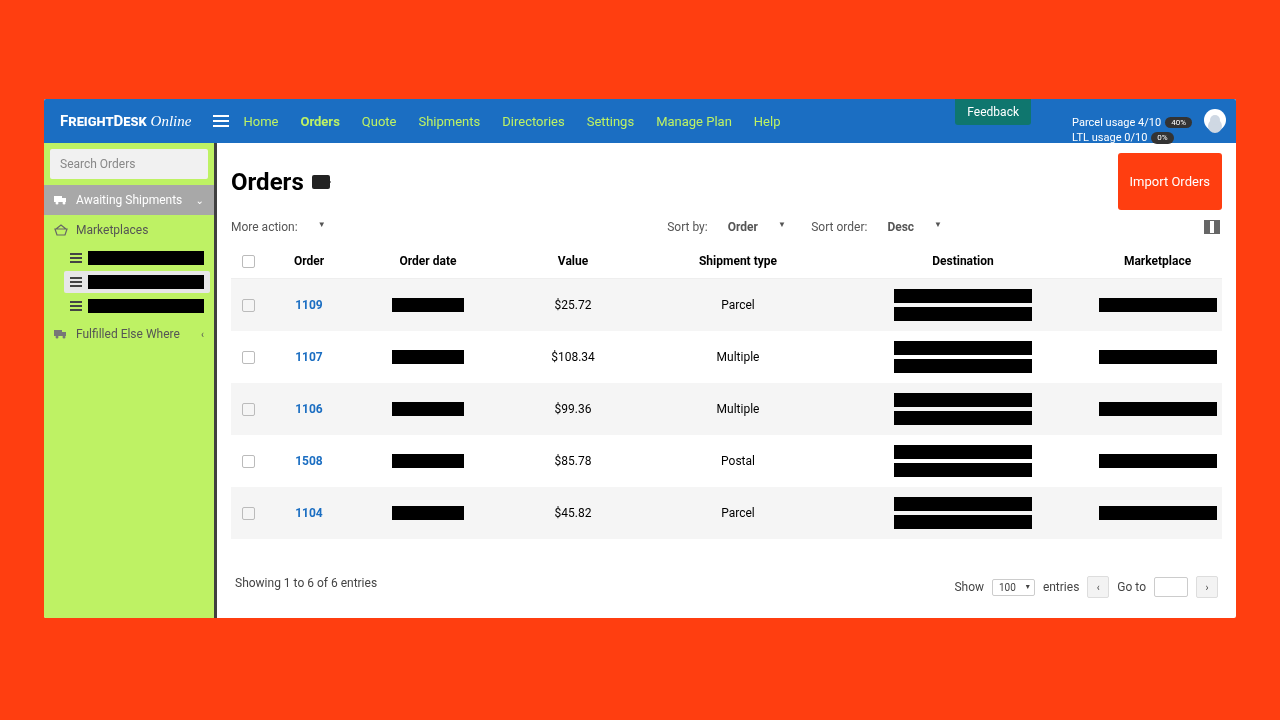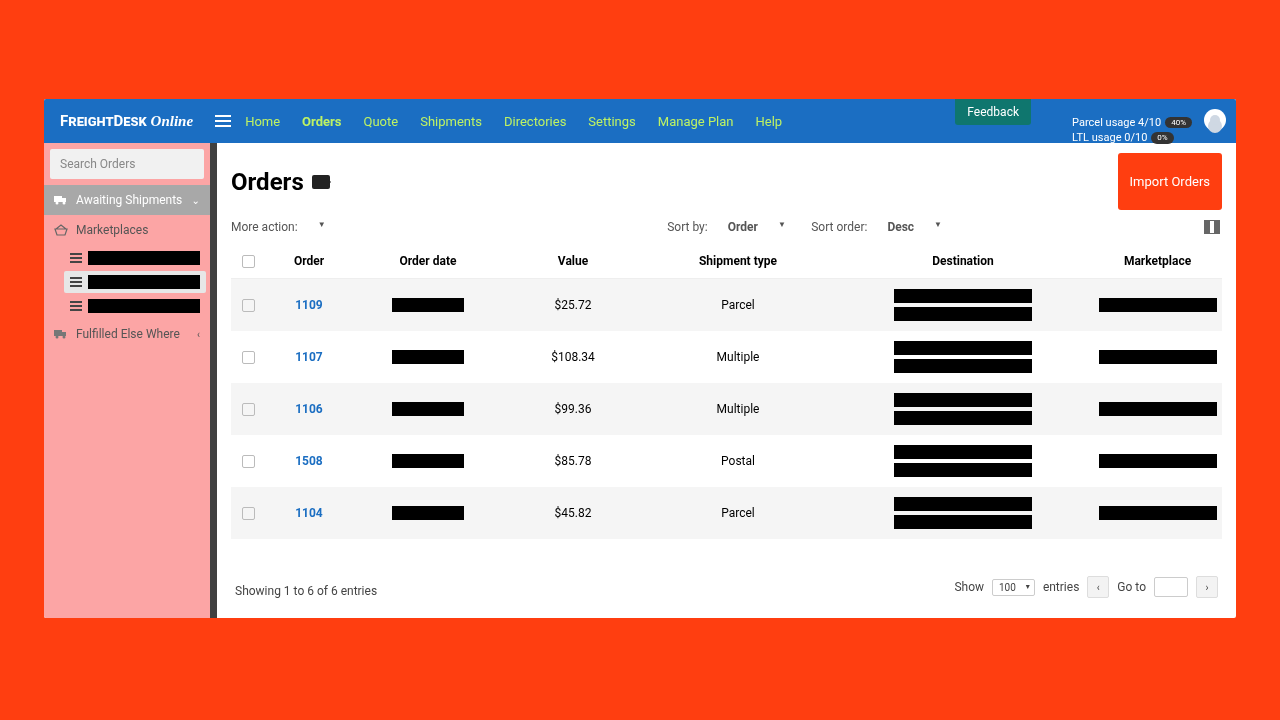--- a/index.html
+++ b/index.html
@@ -1,33 +1,33 @@
 <!DOCTYPE html>
 <html><head>
 <meta charset="utf-8">
 <style>
 *{box-sizing:border-box;margin:0;padding:0;font-family:-apple-system,BlinkMacSystemFont,"Segoe UI",Roboto,Helvetica,Arial,sans-serif}
 body{background:#ff3e10;width:1280px;height:720px;overflow:hidden;position:relative}
 .app-frame{position:absolute;left:44px;top:99px;width:1192px;height:519px;background:#fff;border-radius:2px;overflow:hidden;display:flex;flex-direction:column}
 .topbar{background:#1b6ec2;height:44px;display:flex;align-items:center;color:#fff;position:relative}
 .brand{font-weight:700;padding:0 16px;font-size:15px;font-family:Georgia,serif}
-.brand .script{font-style:italic;font-weight:700;font-family:"Brush Script MT",cursive}
+.brand .script{font-style:italic;font-weight:400;font-family:"Brush Script MT",cursive}
 .menu-icon{width:16px;height:16px;margin:0 14px 0 6px;display:flex;flex-direction:column;justify-content:space-between;padding:2px 0;cursor:pointer}
 .menu-icon span{height:2px;background:#fff}
 .nav{display:flex;gap:22px;font-size:13px}
 .nav a{color:#bef264;text-decoration:none;cursor:pointer}
 .nav a.active{font-weight:700}
 .feedback{position:absolute;right:205px;top:0;background:#0f766e;color:#fff;font-size:12px;padding:6px 12px;border-radius:0 0 3px 3px}
 .usage{position:absolute;right:44px;top:16px;font-size:11px;text-align:left;line-height:1.4}
 .usage-row{display:flex;align-items:center;gap:4px}
 .pct{background:#333;color:#fff;border-radius:8px;padding:0 6px;font-size:8px}
 .avatar{position:absolute;right:10px;top:10px;width:22px;height:22px;background:#fff;border-radius:50%;display:flex;align-items:center;justify-content:center}
 .avatar::after{content:"";width:10px;height:10px;border-radius:50%;background:#cfd8e3;box-shadow:0 6px 0 2px #cfd8e3}
 .body{display:flex;flex:1;min-height:0}
-.sidebar{width:173px;background:#fca5a5;border-right:7px solid #404040;font-size:12px}
+.sidebar{width:173px;background:#bef264;border-right:3px solid #404040;font-size:12px}
 .search-box{margin:6px;height:30px;background:#f1f1f1;border-radius:2px;display:flex;align-items:center;padding:0 10px;color:#888}
 .sb-item{display:flex;align-items:center;gap:8px;padding:8px 10px;cursor:pointer;color:#555}
 .sb-item.active{background:#a8a8a8;color:#fff}
 .sb-item .chev{margin-left:auto;font-size:10px;color:inherit}
 .sub-list{padding-left:16px}
 .sub-item{display:flex;align-items:center;gap:6px;padding:4px 6px;margin:2px 4px;cursor:pointer;border-radius:2px}
 .sub-item.sel{background:#e7e7e7}
 .list-icon{width:12px;height:10px;display:inline-block}
 .list-icon::before{content:"";display:block;height:2px;background:#444;box-shadow:0 4px 0 #444,0 8px 0 #444}
 .redact{background:#000;height:14px;flex:1}
@@ -49,21 +49,21 @@
 .thead div{text-align:center}
 .trow{padding:10px 0;min-height:46px}
 .trow:nth-child(odd){background:#f5f5f5}
 .trow div{text-align:center;display:flex;align-items:center;justify-content:center}
 .cb{width:13px;height:13px;border:1px solid #bbb;border-radius:2px;cursor:pointer;margin:0 auto}
 .ord-link{color:#1b6ec2;font-weight:700}
 .cell-black{background:#000;height:14px;width:72px;margin:0 auto}
 .cell-black-dest{width:138px;height:14px;background:#000;margin:0 auto}
 .cell-black-mkt{width:118px;height:14px;background:#000;margin:0 auto}
 .dest-wrap{display:flex;flex-direction:column;gap:4px;align-items:center}
-.footer{display:flex;align-items:flex-end;justify-content:space-between;font-size:12px;color:#444;padding:10px 4px}
+.footer{display:flex;align-items:flex-start;justify-content:space-between;font-size:12px;color:#444;padding:10px 4px}
 .pager{display:flex;align-items:center;gap:8px}
 .pg-sel{border:1px solid #ccc;border-radius:2px;padding:2px 18px 2px 6px;font-size:10px;position:relative;cursor:pointer}
 .pg-sel::after{content:"▾";position:absolute;right:4px;font-size:8px}
 .pg-btn{width:22px;height:22px;border:1px solid #ddd;background:#f3f3f3;border-radius:2px;display:flex;align-items:center;justify-content:center;font-size:10px;cursor:pointer}
 .pg-input{width:34px;height:20px;border:1px solid #ccc;border-radius:2px}
 svg{display:block}
 </style>
 </head>
 <body>
 

